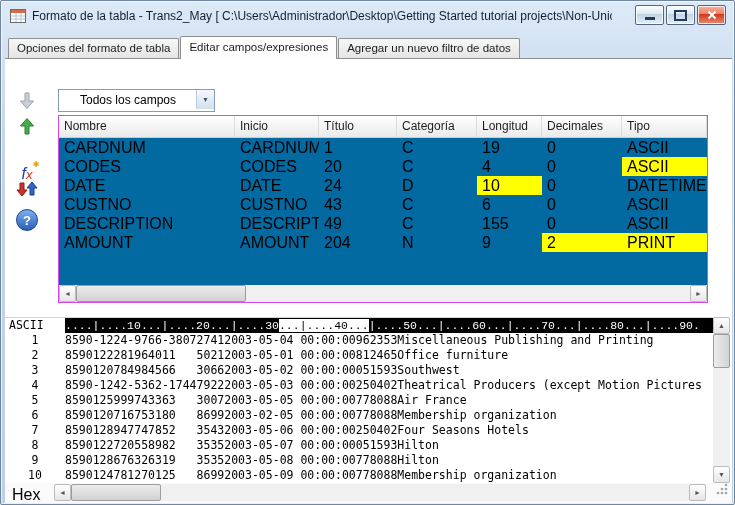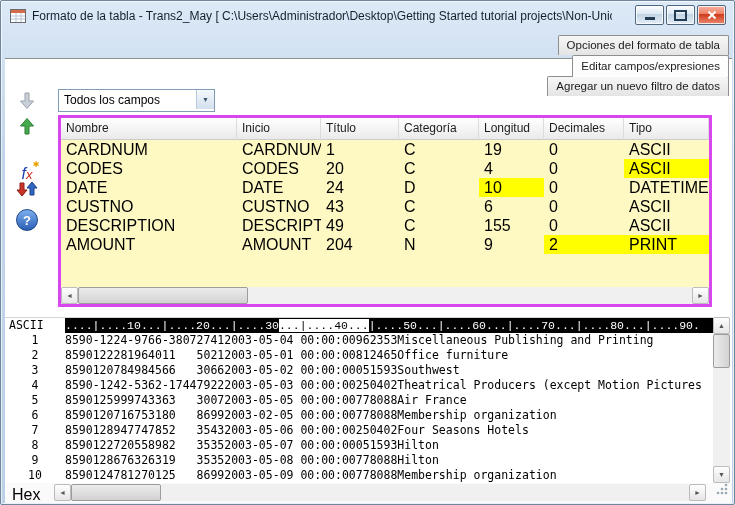--- a/index.html
+++ b/index.html
@@ -13,46 +13,46 @@
     max-width:580px;overflow:hidden;}
   .caption{position:absolute;right:8px;top:4px;display:flex;gap:2px;}
   .cap{width:27px;height:18px;border:1px solid #51677d;border-radius:2px;
     background:linear-gradient(#fbfdfe,#dce8f3 45%,#c2d3e4 46%,#e3eef8);
     display:flex;align-items:center;justify-content:center;box-shadow:inset 0 0 0 1px rgba(255,255,255,.8);}
   .cap.close{background:linear-gradient(#f7b3a4,#ec7f63 45%,#cf3a1c 46%,#e98a70);}
   .g-min{width:10px;height:3px;background:#223c55;margin-top:7px;}
   .g-max{width:9px;height:7px;border:2px solid #223c55;}
   
   .tabstrip{position:absolute;left:4px;top:34px;right:4px;height:23px;display:flex;
-    align-items:flex-end;padding-left:3px;z-index:2;flex-direction:column;}
+    align-items:flex-end;padding-left:3px;z-index:2;}
   .tab{height:19px;line-height:19px;padding:0 8px;font-size:11.5px;color:#1c1c1c;
     background:linear-gradient(#f7f7f7,#e4e4e4);border:1px solid #8f8f8f;border-bottom:none;
     border-radius:2px 2px 0 0;margin-right:1px;white-space:nowrap;}
   .tab.active{height:22px;line-height:21px;background:#fdfdfd;margin-bottom:-1px;z-index:3;position:relative;}
   
   .page{position:absolute;left:4px;top:57px;width:727px;height:444px;background:#ffffff;
     border-top:1px solid #8f8f8f;z-index:1;}
   
   .tool{position:absolute;left:9px;width:26px;height:26px;display:flex;align-items:center;justify-content:center;}
   .fx-box{font-family:Liberation Sans, sans-serif;font-style:italic;position:relative;margin-top:24px;}
   .fx-f{color:#1d3fb0;font-size:16px;}
   .fx-x{color:#c82c1e;font-size:13px;}
   .fx-s{position:absolute;top:-5px;right:-7px;color:#e8a200;font-size:8px;font-style:normal;}
   .help-circle{width:20px;height:20px;border-radius:50%;background:linear-gradient(#7db0ef,#2a5eb5);
     color:#fff;font-weight:bold;font-size:13px;display:flex;align-items:center;justify-content:center;
     border:1px solid #1d4687;}
   
   .combo{position:absolute;left:53px;top:30px;width:155px;height:21px;border:1px solid #7f9db9;
     background:#fff;font-size:12px;}
-  .combo-text{position:absolute;left:5px;top:3px;white-space:nowrap;}
+  .combo-text{position:absolute;left:21px;top:3px;white-space:nowrap;}
   .combo-btn{position:absolute;right:0;top:0;width:17px;height:19px;border-left:1px solid #b9cbdc;
     background:linear-gradient(#f4f8fc,#d3e0ee);color:#3e5672;font-size:7px;
     display:flex;align-items:center;justify-content:center;}
   
-  .grid{position:absolute;left:53px;top:56px;width:648px;height:186px;border:3px solid #d946ef;background:#fef9c3;}
+  .grid{position:absolute;left:53px;top:56px;width:648px;height:186px;border:1px solid #d946ef;background:#0369a1;}
   .ghead,.grow{display:grid;grid-template-columns:176px 84px 78px 80px 65px 80px 1fr;}
   .gh{height:21px;line-height:20px;background:linear-gradient(#ffffff,#eaeaea);
     border-right:1px solid #dcdcdc;border-bottom:1px solid #cccccc;
     font-size:12px;padding-left:5px;color:#1c1c1c;white-space:nowrap;overflow:hidden;}
   .grow{height:19px;}
   .gc{font-size:16px;line-height:19px;padding-left:5px;white-space:nowrap;overflow:hidden;color:#000;}
   .gc.hl{background:var(--field_highlight,#ffff00);}
   
   .hbar{display:flex;background:#f0f0f0;}
   .grid-hscroll{position:absolute;left:0;right:0;bottom:0;height:17px;}

